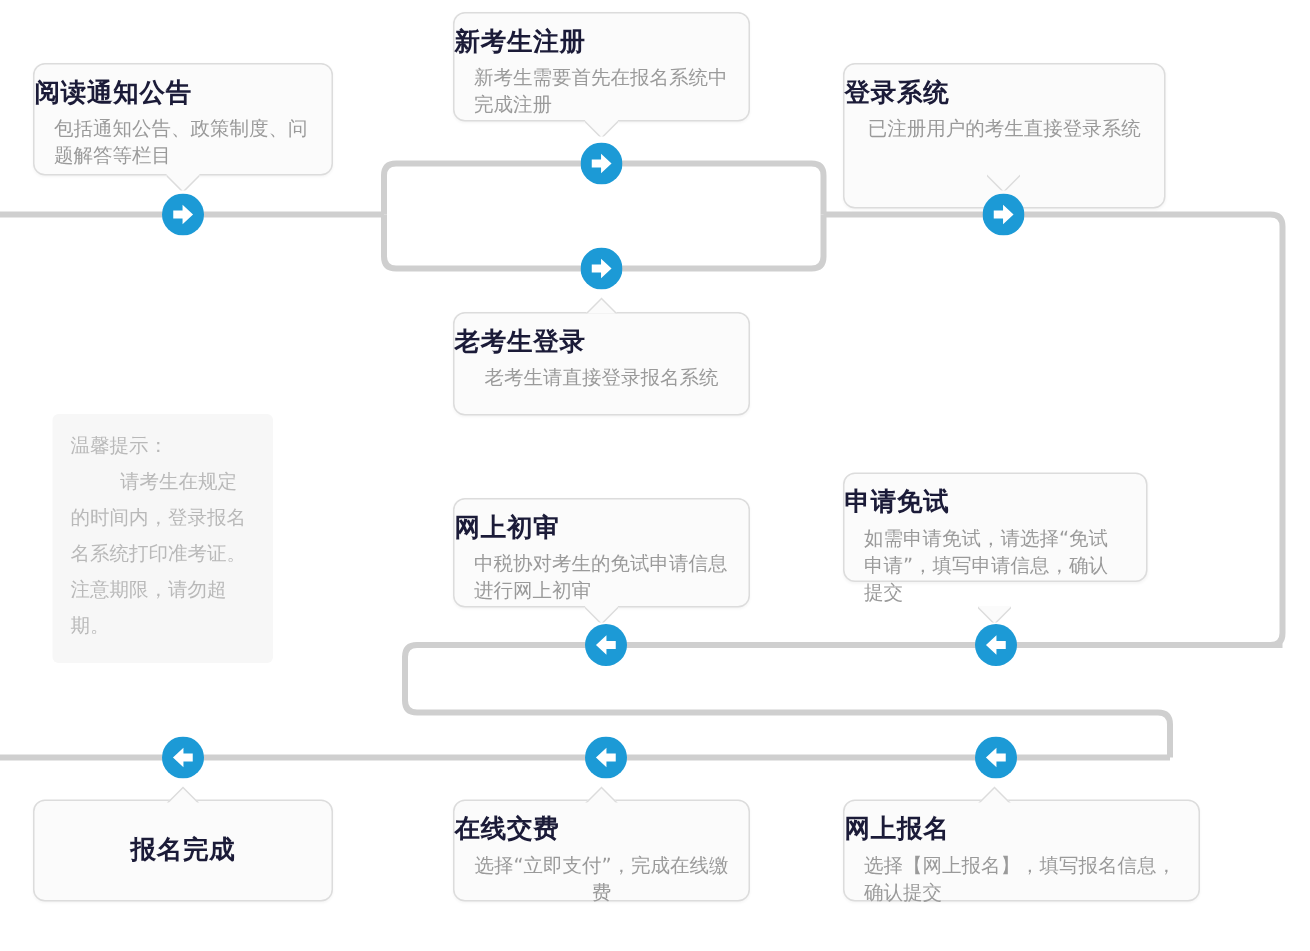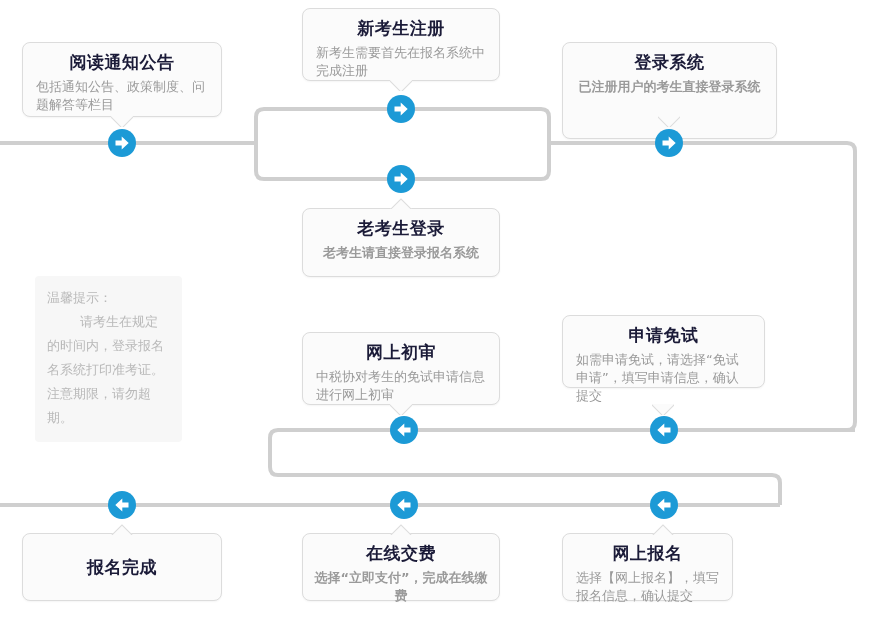--- a/index.html
+++ b/index.html
@@ -50,21 +50,21 @@
     box-sizing: border-box;
     background: #fbfbfb;
     border: 1px solid #dcdcdc;
     border-radius: 8px;
     box-shadow: 0 1px 2px rgba(0,0,0,0.045);
   }
   .node .node-title {
     font-size: 17px;
     font-weight: bold;
     color: #1b1b38;
-    text-align: center;
+    text-align: left;
     line-height: 20px;
     margin: 9px 0 6px 0;
     letter-spacing: 0.5px;
   }
   .node .node-desc {
     font-size: 13px;
     color: #9a9a9a;
     line-height: 18px;
     padding: 0 13px 9px 13px;
     text-align: left;
@@ -74,21 +74,20 @@
     align-items: center;
     justify-content: center;
   }
   .node.center-only .node-title {
     margin: 16px;
     font-size: 17px;
   }
   .node .node-desc.centered {
     text-align: center;
     padding: 0 10px 9px 10px;
-    font-weight: bold;
   }
 
   
   .tail {
     position: absolute;
     width: 22px;
     height: 11px;
     z-index: 4;
     overflow: hidden;
   }
@@ -192,21 +191,21 @@
     <div class="node-title">报名完成</div>
   </div>
 
   <div class="tail up" style="left:390px; top:524px;"></div>
   <div class="node" style="left:302px; top:533px; width:198px; height:68px;">
     <div class="node-title">在线交费</div>
     <div class="node-desc centered">选择“立即支付”，完成在线缴费</div>
   </div>
 
   <div class="tail up" style="left:652px; top:524px;"></div>
-  <div class="node" style="left:562px; top:533px; width:171px; height:68px;">
+  <div class="node" style="left:562px; top:533px; width:238px; height:68px;">
     <div class="node-title">网上报名</div>
     <div class="node-desc">选择【网上报名】，填写报名信息，确认提交</div>
   </div>
 
   <div class="arrow-badge" style="left:108px; top:129px;">
     <svg width="28" height="28" viewBox="0 0 28 28">
       <circle cx="14" cy="14" r="14" fill="#1c9ad6"></circle>
       <path d="M7.5 11.4 h6.2 v-3.9 l7.0 6.5 l-7.0 6.5 v-3.9 h-6.2 z" fill="#ffffff"></path>
     </svg>
   </div>

